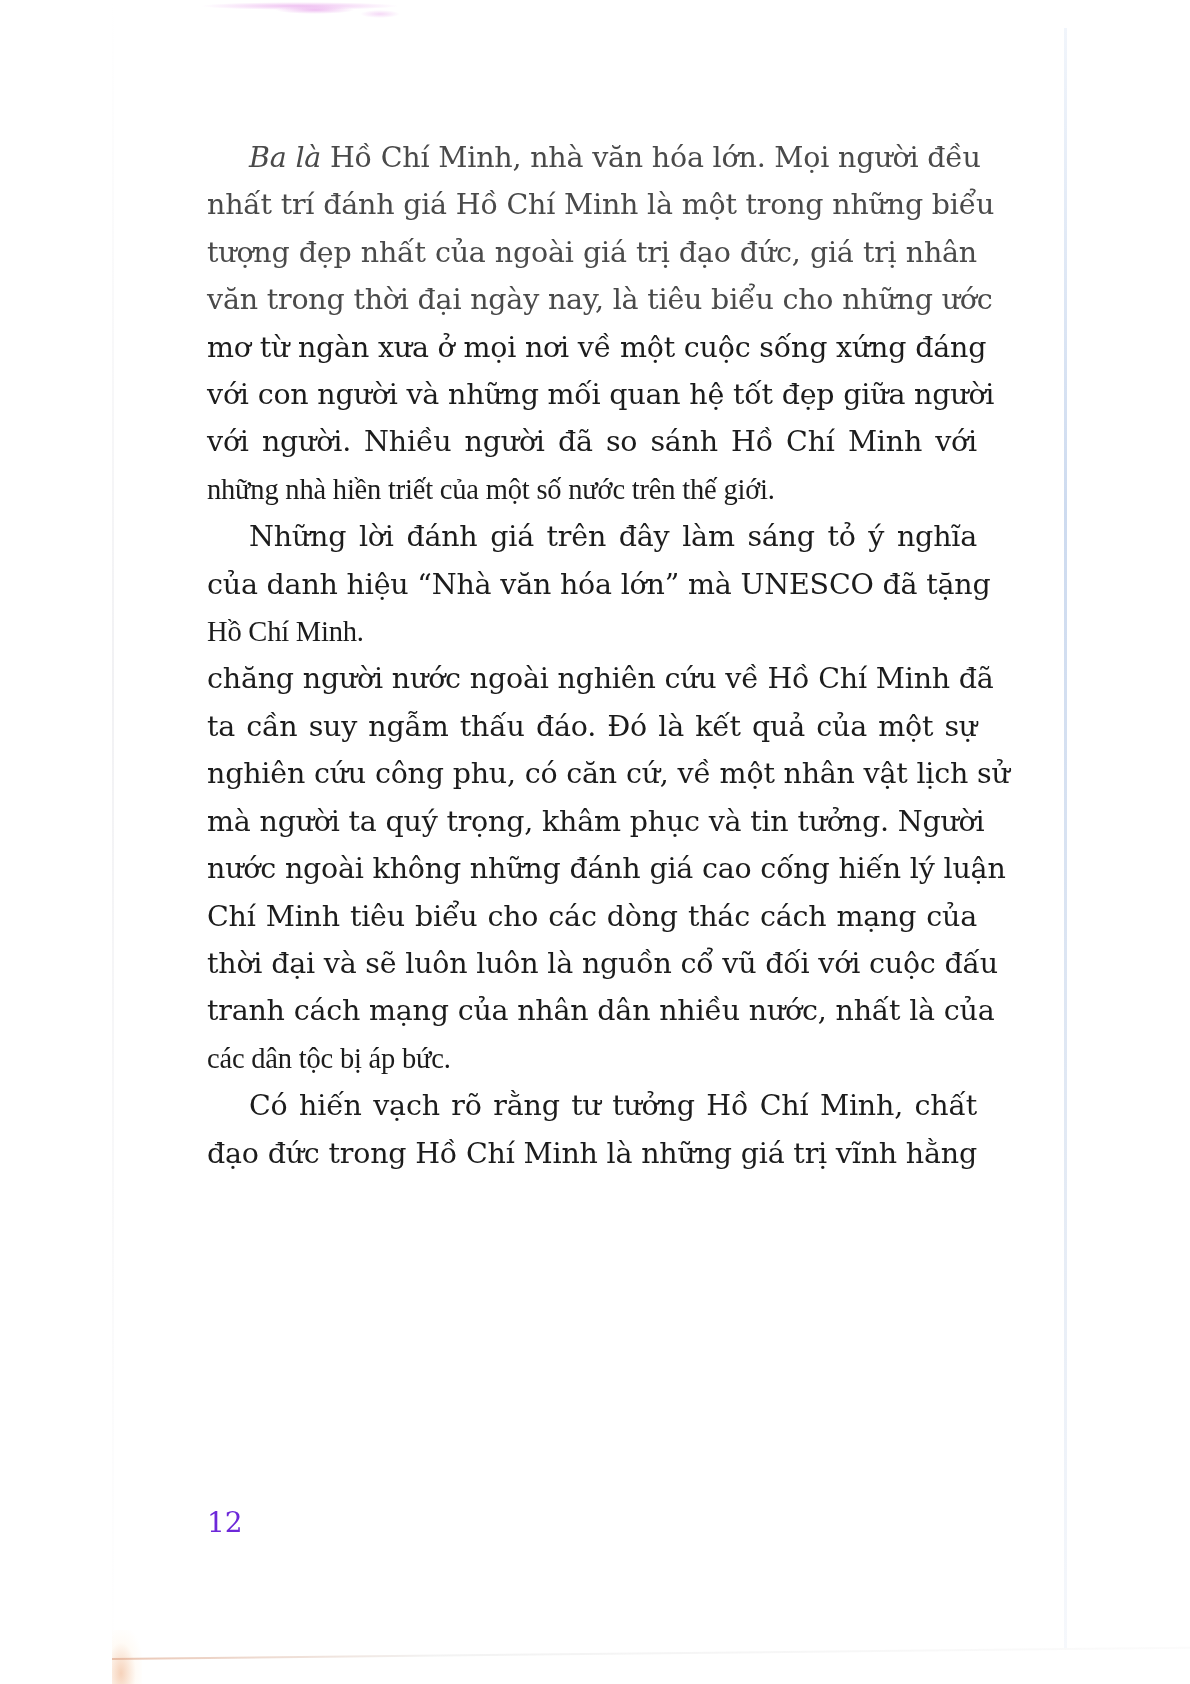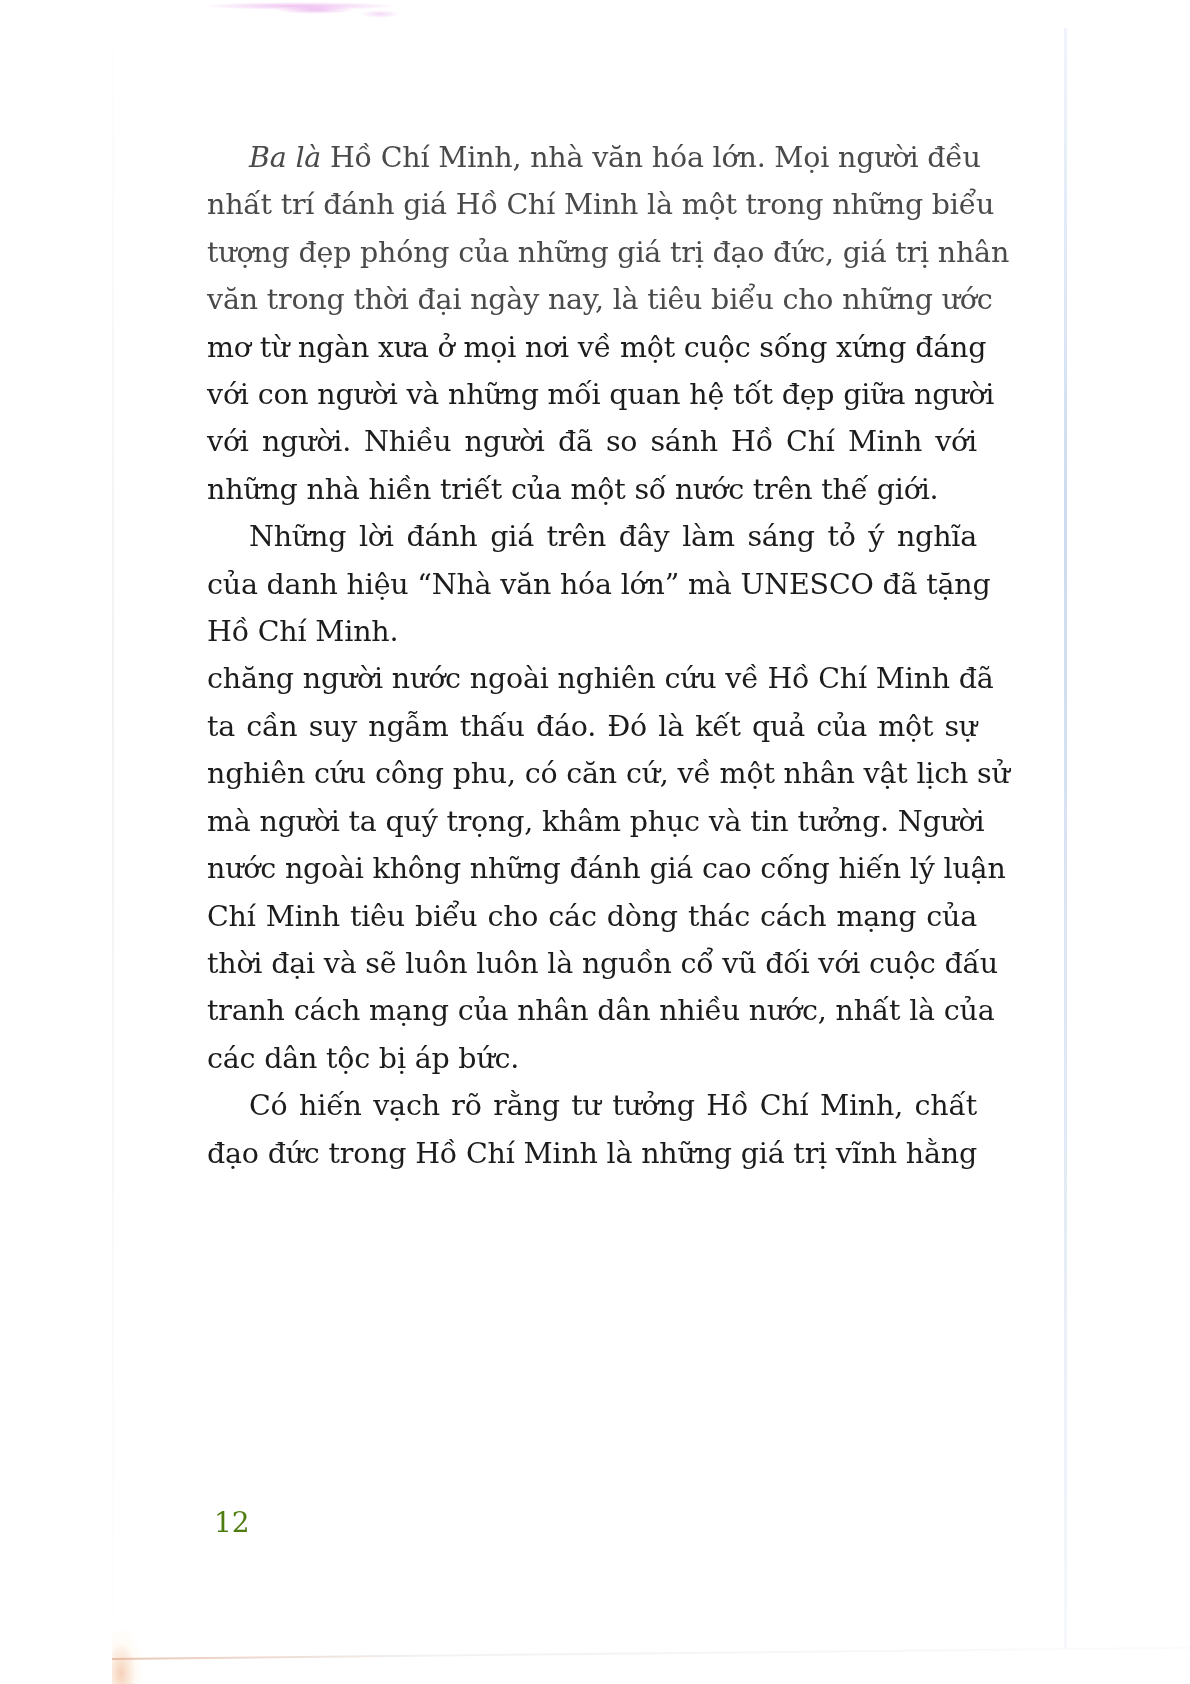--- a/index.html
+++ b/index.html
@@ -70,50 +70,50 @@
       color: #1c1c1c;
     }
     .text-block .line {
       display: block;
       text-align: justify;
       text-align-last: justify;
       white-space: nowrap;
       overflow: visible;
     }
     .text-block .line.indent { padding-left: 42px; }
-    .text-block .line.left { text-align-last: left; }
+    .text-block .line.left { text-align-last: left; font-family: Liberation Serif, serif; }
     .text-block .line.faded { color: #4a4a4a; }
     .text-block em { font-style: italic; }
 
     .page-number {
       position: absolute;
-      left: 214px;
+      left: 207px;
       top: 1506px;
       font-size: 28px;
-      color: #4d7c0f;
+      color: #6d28d9;
     }
   </style>
 </head>
 <body>
 
 <div class="scan-page">
   <div class="left-edge"></div>
   <div class="right-edge"></div>
   <div class="top-smudge"></div>
   <div class="top-smudge s2"></div>
   <div class="top-smudge s3"></div>
   <div class="bottom-smudge"></div>
   <div class="bottom-edge"></div>
 
   <div class="text-block">
 
     <div>
       <span class="line indent faded"><em>Ba là</em><span> Hồ Chí Minh, nhà văn hóa lớn. Mọi người đều</span></span>
       <span class="line faded">nhất trí đánh giá Hồ Chí Minh là một trong những biểu</span>
-      <span class="line faded">tượng đẹp phóng của những giá trị đạo đức, giá trị nhân</span>
+      <span class="line faded">tượng đẹp nhất của ngoài giá trị đạo đức, giá trị nhân</span>
       <span class="line faded">văn trong thời đại ngày nay, là tiêu biểu cho những ước</span>
       <span class="line">mơ từ ngàn xưa ở mọi nơi về một cuộc sống xứng đáng</span>
       <span class="line">với con người và những mối quan hệ tốt đẹp giữa người</span>
       <span class="line">với người. Nhiều người đã so sánh Hồ Chí Minh với</span>
       <span class="line left">những nhà hiền triết của một số nước trên thế giới.</span>
     </div>
 
     <div>
       <span class="line indent">Những lời đánh giá trên đây làm sáng tỏ ý nghĩa</span>
       <span class="line">của danh hiệu “Nhà văn hóa lớn” mà UNESCO đã tặng</span>

